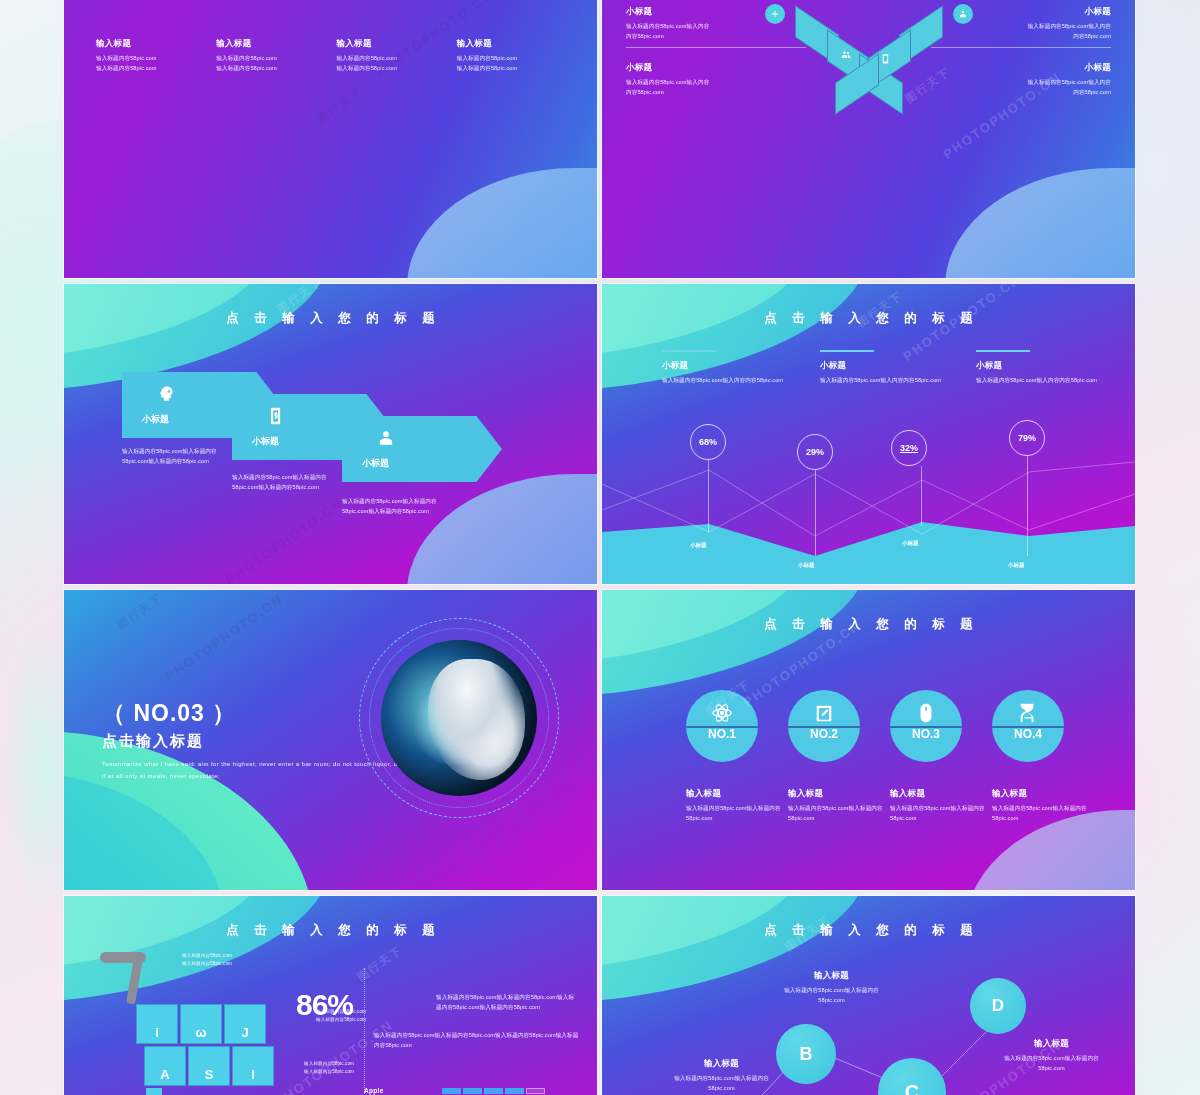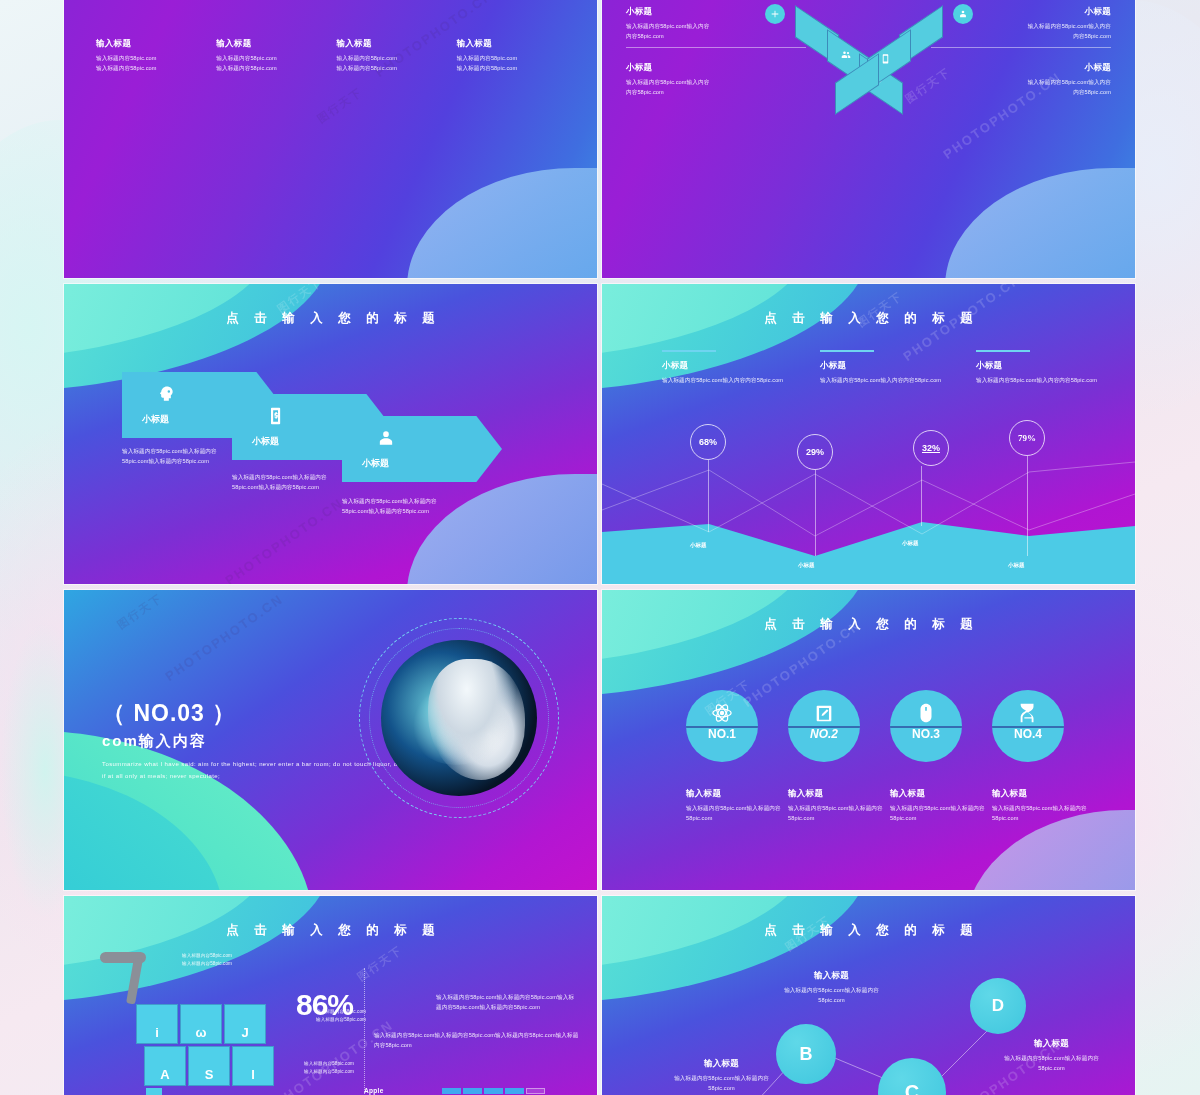--- a/index.html
+++ b/index.html
@@ -494,38 +494,38 @@
 
     <div class="pc-stem" style="left:106px;top:176px;height:72px;"></div>
     <div class="pc-circle" style="left:88px;top:140px;">68%</div>
     <div class="pc-foot" style="left:88px;top:258px;">小标题</div>
 
     <div class="pc-stem" style="left:213px;top:186px;height:86px;"></div>
     <div class="pc-circle" style="left:195px;top:150px;">29%</div>
     <div class="pc-foot" style="left:196px;top:278px;">小标题</div>
 
     <div class="pc-stem" style="left:319px;top:182px;height:60px;"></div>
-    <div class="pc-circle" style="left:311px;top:146px;text-decoration:underline;">32%</div>
+    <div class="pc-circle" style="left:289px;top:146px;text-decoration:underline;">32%</div>
     <div class="pc-foot" style="left:300px;top:256px;">小标题</div>
 
     <div class="pc-stem" style="left:425px;top:172px;height:100px;"></div>
-    <div class="pc-circle" style="left:407px;top:136px;font-family:Liberation Serif, serif;">79%</div>
+    <div class="pc-circle" style="left:407px;top:136px;">79%</div>
     <div class="pc-foot" style="left:406px;top:278px;">小标题</div>
 
     <div class="wm" style="left:290px;top:26px;">PHOTOPHOTO.CN</div>
     <div class="wm" style="left:252px;top:18px;font-size:11px;">图行天下</div>
   </div>
 
   <div class="slide">
     <div class="bg-grad-bluebig"></div>
     <div class="wave-bl-mint"></div>
     <div class="wave-bl-mint2"></div>
 
     <div class="no-label">（ NO.03 ）</div>
-    <div class="no-title">com输入内容</div>
+    <div class="no-title">点击输入标题</div>
     <div class="no-desc">Tosummarize what I have said: aim for the highest; never enter a bar room; do not touch liquor, or if at all only at meals; never speculate;</div>
 
     <div class="robot-ring">
       <div class="ring-dots"></div>
       <div class="ring-dots2"></div>
       <div class="robot-core">
         <div class="glow"></div>
         <div class="bot"></div>
       </div>
     </div>
@@ -547,21 +547,21 @@
         <svg viewBox="0 0 24 24">
             <circle cx="12" cy="12" r="2.4"></circle>
             <ellipse cx="12" cy="12" rx="10" ry="4.2" fill="none" stroke="#fff" stroke-width="1.4"></ellipse>
             <ellipse cx="12" cy="12" rx="10" ry="4.2" fill="none" stroke="#fff" stroke-width="1.4" transform="rotate(60 12 12)"></ellipse>
             <ellipse cx="12" cy="12" rx="10" ry="4.2" fill="none" stroke="#fff" stroke-width="1.4" transform="rotate(120 12 12)"></ellipse>
           </svg>
       </div>
       <div class="divider"></div>
       <div class="lb">NO.1</div>
     </div>
-    <div class="n-circ" style="left:186px;top:100px;font-style:italic;">
+    <div class="n-circ" style="left:186px;top:100px;">
       <div class="ic">
         <svg viewBox="0 0 24 24">
             <path d="M5 4h14a1 1 0 011 1v15a1 1 0 01-1 1H5a1 1 0 01-1-1V5a1 1 0 011-1zm1.6 2.6v12.8h10.8V6.6H6.6zm8.6 1.3l1.6 1.6-5.3 5.3-2.1.5.5-2.1 5.3-5.3z"></path>
           </svg>
       </div>
       <div class="divider"></div>
       <div class="lb">NO.2</div>
     </div>
     <div class="n-circ" style="left:288px;top:100px;">
       <div class="ic">

